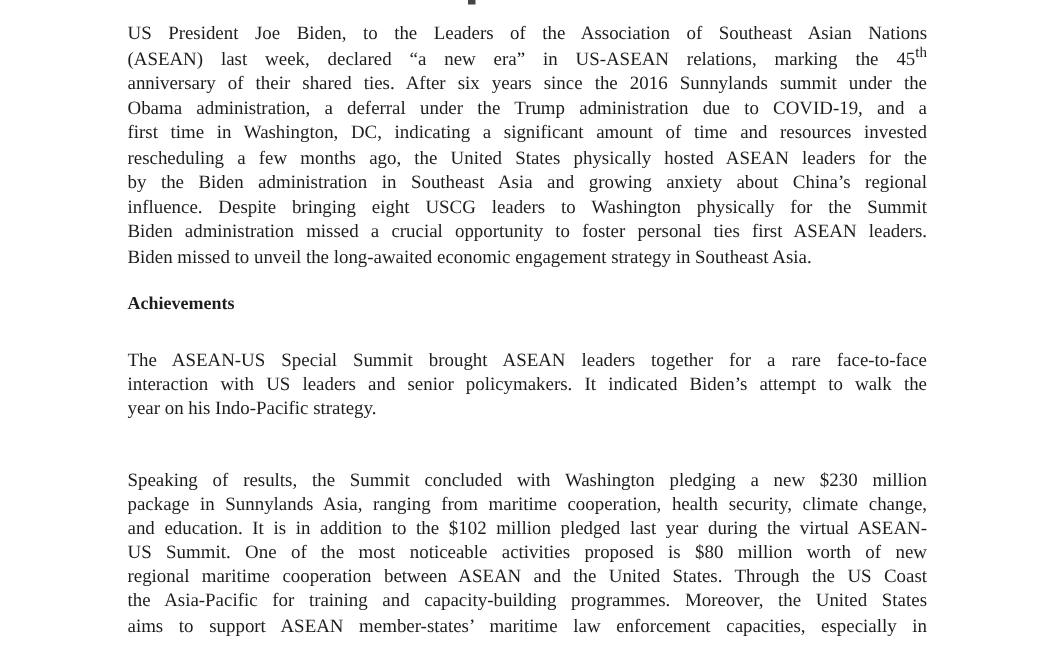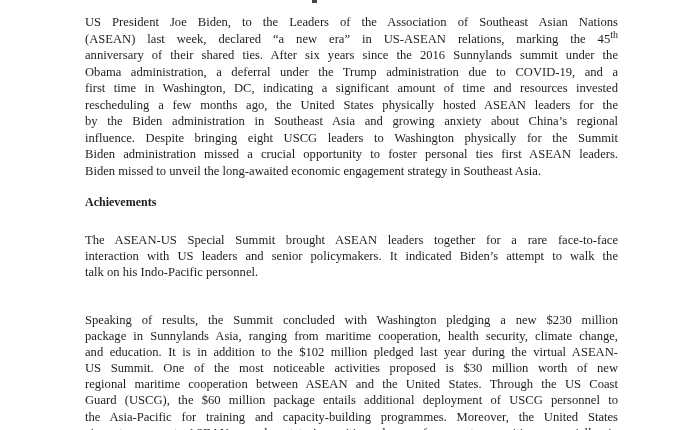--- a/index.html
+++ b/index.html
@@ -74,27 +74,26 @@
       <div class="line">influence. Despite bringing eight USCG leaders to Washington physically for the Summit</div>
       <div class="line">Biden administration missed a crucial opportunity to foster personal ties first ASEAN leaders.</div>
       <div class="line last">Biden missed to unveil the long-awaited economic engagement strategy in Southeast Asia.</div>
     </div>
 
   <div class="col" id="heading">Achievements</div>
 
   <div class="col para" id="para2">
       <div class="line">The ASEAN-US Special Summit brought ASEAN leaders together for a rare face-to-face</div>
       <div class="line">interaction with US leaders and senior policymakers. It indicated Biden’s attempt to walk the</div>
-      <div class="line last">talk on his Indo-Pacific personnel.</div>
+      <div class="line last">year on his Indo-Pacific strategy.</div>
     </div>
 
   <div class="col para" id="para3">
       <div class="line">Speaking of results, the Summit concluded with Washington pledging a new $230 million</div>
       <div class="line">package in Sunnylands Asia, ranging from maritime cooperation, health security, climate change,</div>
       <div class="line">and education. It is in addition to the $102 million pledged last year during the virtual ASEAN-</div>
-      <div class="line">US Summit. One of the most noticeable activities proposed is $30 million worth of new</div>
+      <div class="line">US Summit. One of the most noticeable activities proposed is $80 million worth of new</div>
       <div class="line">regional maritime cooperation between ASEAN and the United States. Through the US Coast</div>
-      <div class="line">Guard (USCG), the $60 million package entails additional deployment of USCG personnel to</div>
       <div class="line">the Asia-Pacific for training and capacity-building programmes. Moreover, the United States</div>
       <div class="line">aims to support ASEAN member-states’ maritime law enforcement capacities, especially in</div>
     </div>
 
 </div>
 
 </body></html>

